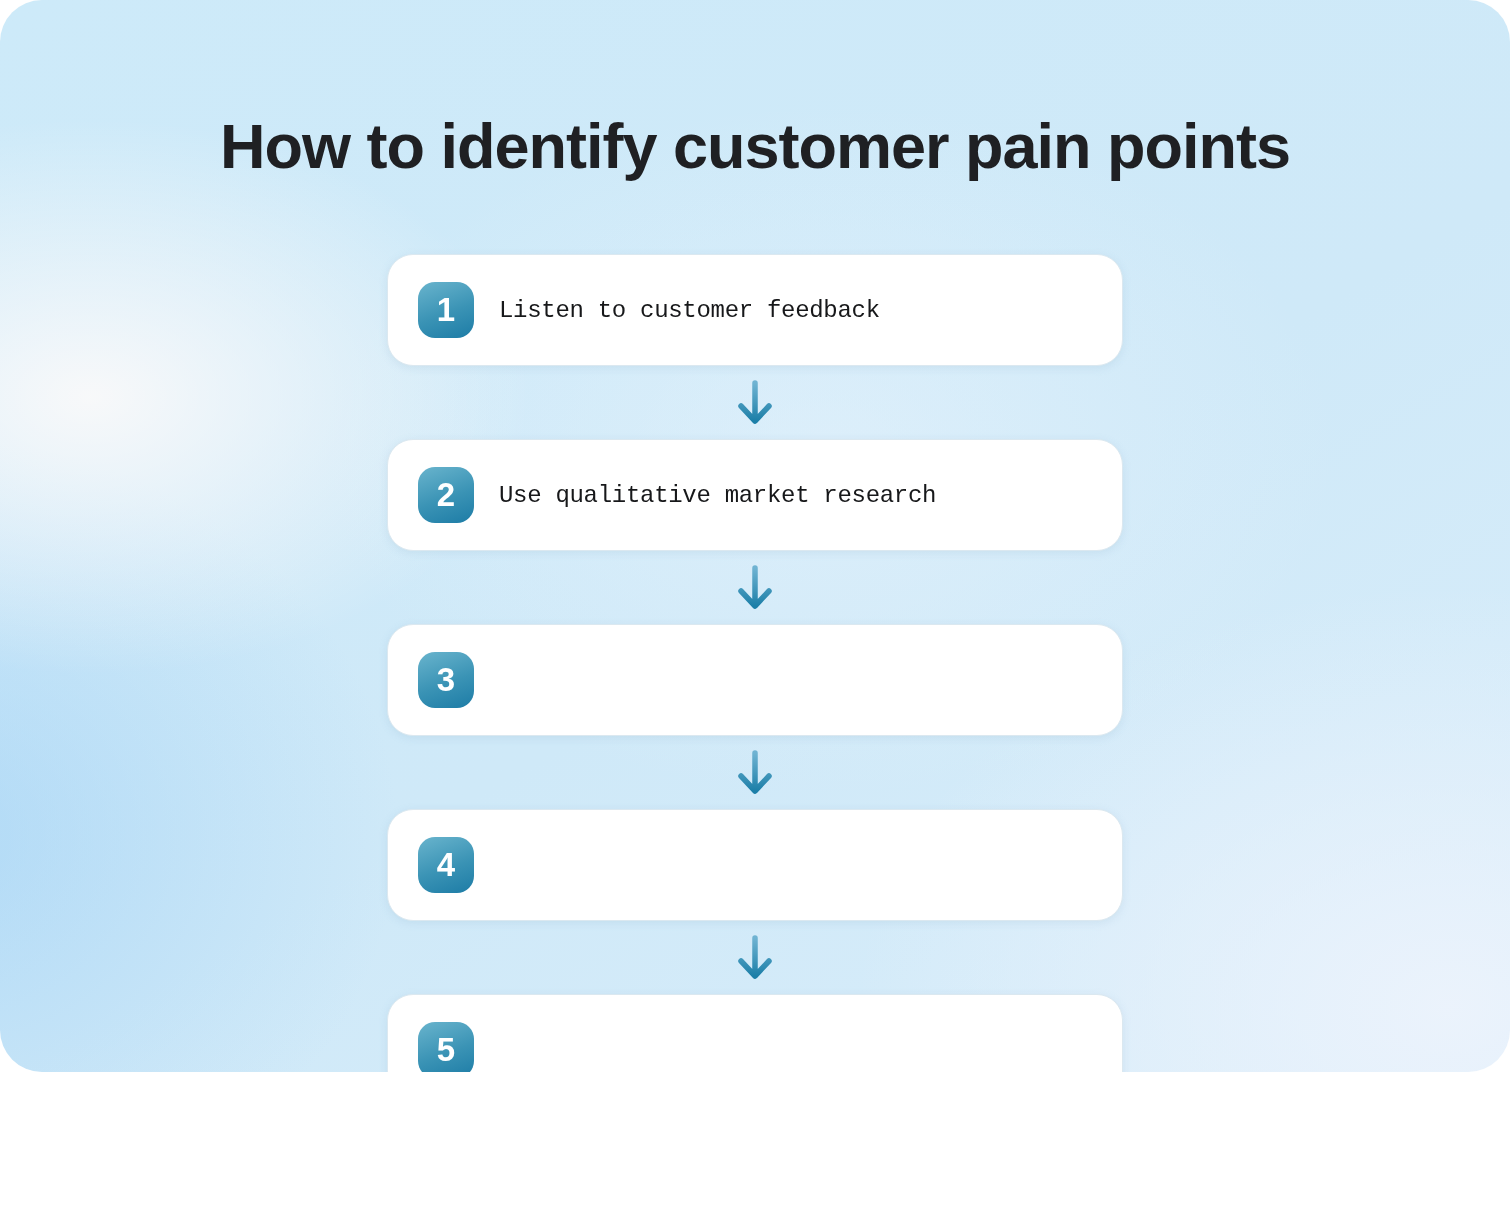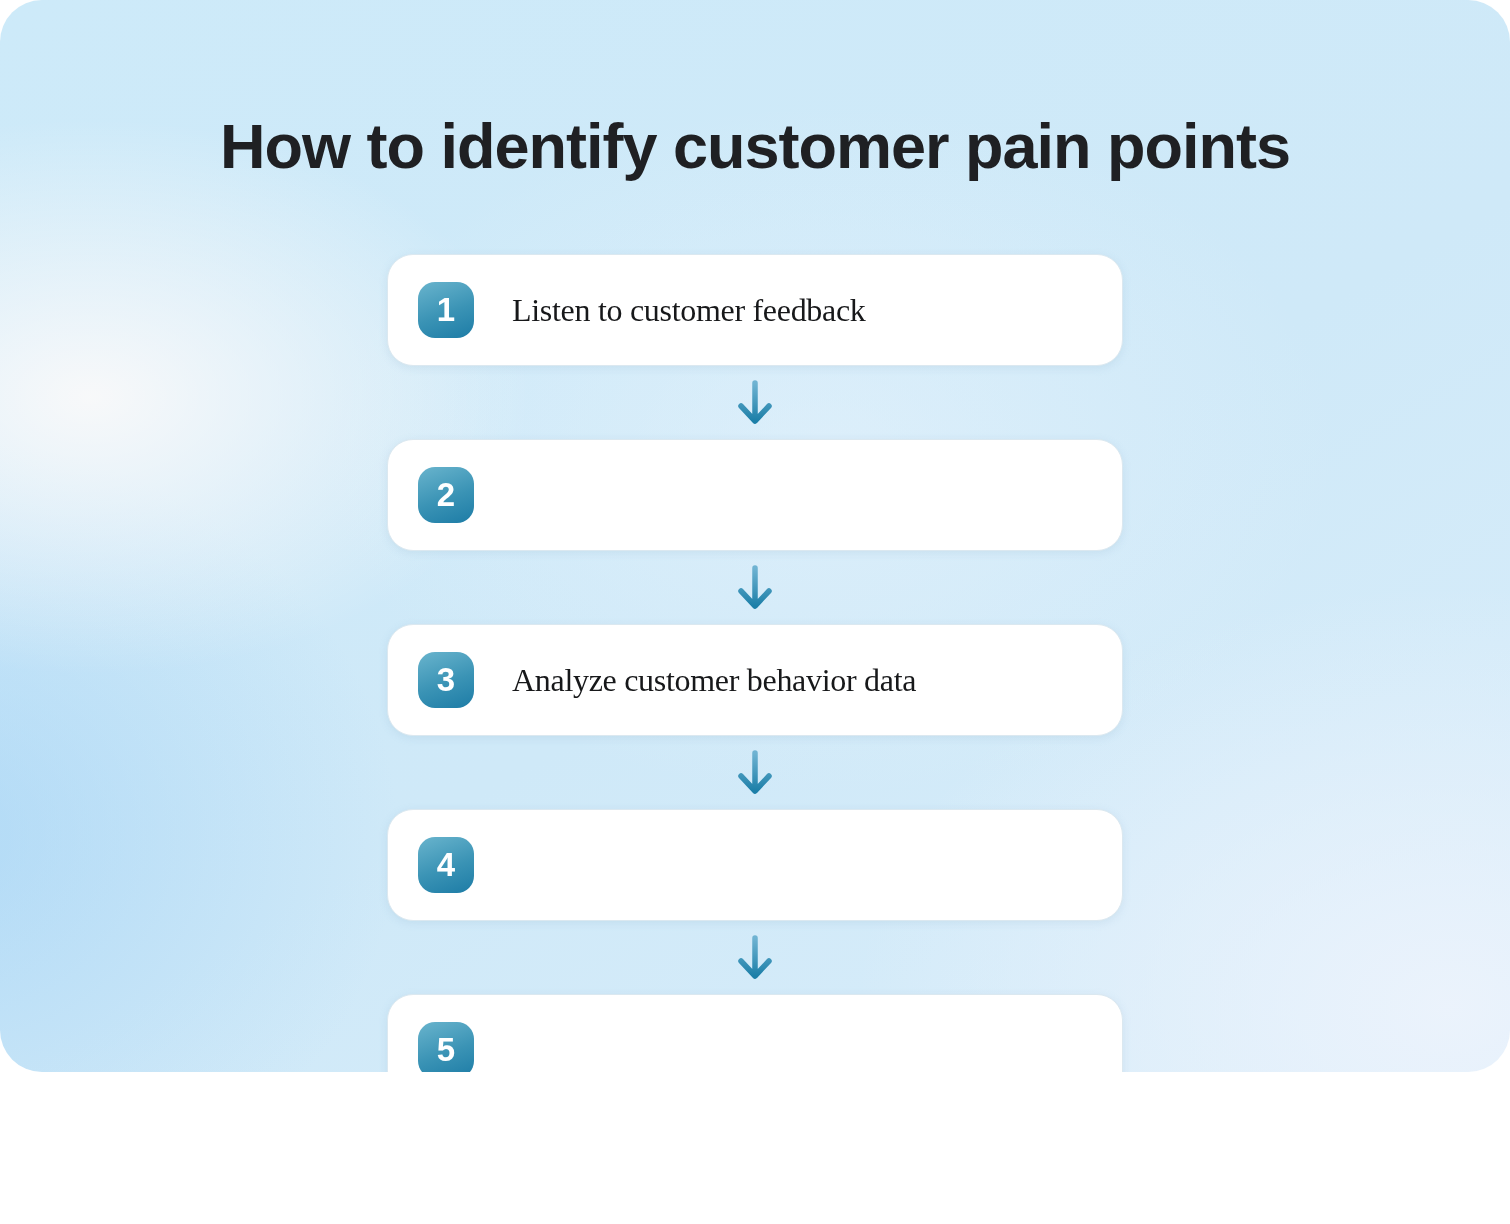--- a/index.html
+++ b/index.html
@@ -56,23 +56,23 @@
     background: linear-gradient(160deg, #69b4cd 0%, #3a93b5 55%, #1d7ca6 100%);
     color: #ffffff;
     font-size: 33px;
     font-weight: 700;
     display: flex;
     align-items: center;
     justify-content: center;
     margin-left: 2px;
   }
   .step-label {
-    margin-left: 38px;
-    font-family: Liberation Serif, serif;
-    font-size: 32px;
+    margin-left: 25px;
+    font-family: Liberation Mono, monospace;
+    font-size: 24px;
     font-weight: 500;
     color: #17181a;
     letter-spacing: -0.3px;
     white-space: nowrap;
   }
   .arrow-row {
     height: 73px;
     display: flex;
     align-items: center;
     justify-content: center;
@@ -104,37 +104,37 @@
             <stop offset="0" stop-color="#6fb3d2"></stop>
             <stop offset="1" stop-color="#1c7fa8"></stop>
           </linearGradient>
         </defs>
         <path d="M19 3 L19 37 M5 26 L19 41 L33 26" stroke="url(#ag1)" stroke-width="5.5" fill="none" stroke-linecap="round" stroke-linejoin="round"></path>
       </svg>
     </div>
 
     <div class="step-card">
       <div class="badge">2</div>
+      <div class="step-label">Use qualitative market research</div>
     </div>
 
     <div class="arrow-row">
       <svg viewBox="0 0 38 46">
         <defs>
           <linearGradient id="ag2" x1="0" y1="0" x2="0" y2="1">
             <stop offset="0" stop-color="#6fb3d2"></stop>
             <stop offset="1" stop-color="#1c7fa8"></stop>
           </linearGradient>
         </defs>
         <path d="M19 3 L19 37 M5 26 L19 41 L33 26" stroke="url(#ag2)" stroke-width="5.5" fill="none" stroke-linecap="round" stroke-linejoin="round"></path>
       </svg>
     </div>
 
     <div class="step-card">
       <div class="badge">3</div>
-      <div class="step-label">Analyze customer behavior data</div>
     </div>
 
     <div class="arrow-row">
       <svg viewBox="0 0 38 46">
         <defs>
           <linearGradient id="ag3" x1="0" y1="0" x2="0" y2="1">
             <stop offset="0" stop-color="#6fb3d2"></stop>
             <stop offset="1" stop-color="#1c7fa8"></stop>
           </linearGradient>
         </defs>

